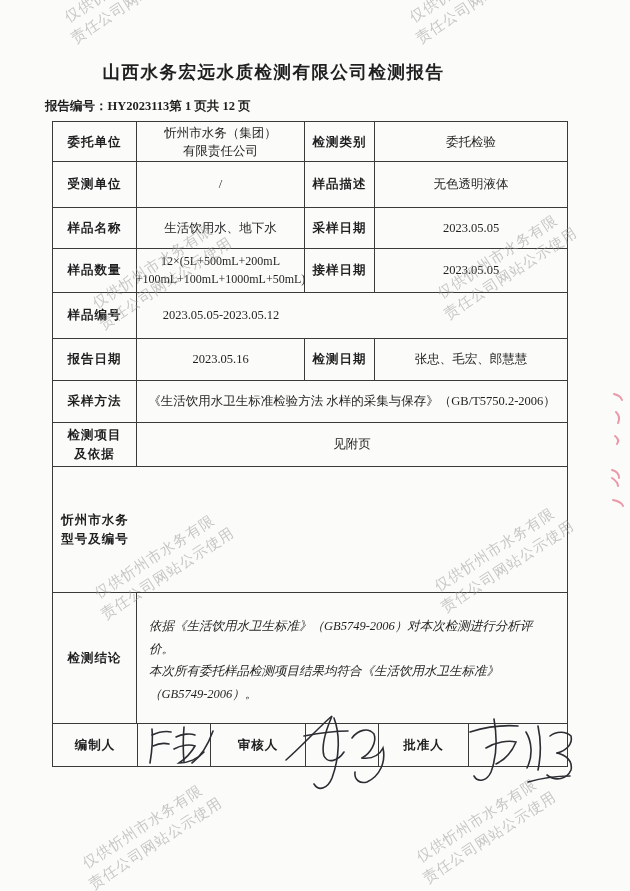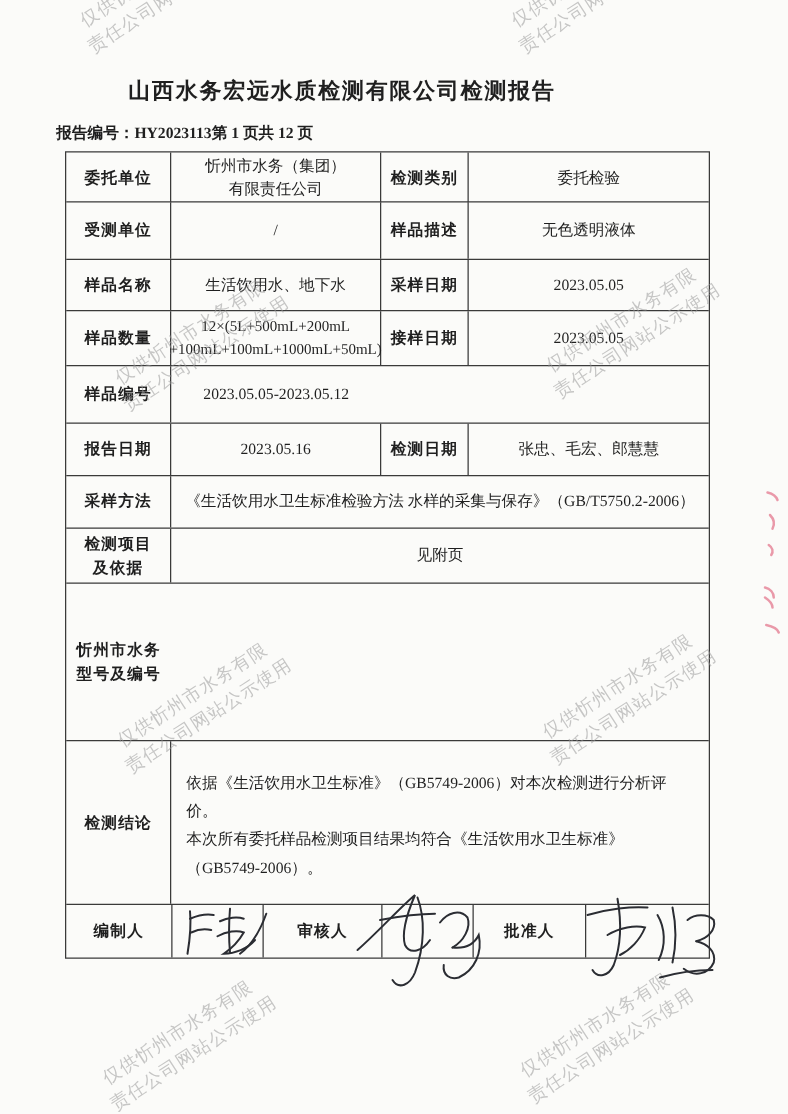--- a/index.html
+++ b/index.html
@@ -38,21 +38,21 @@
   .row.sig{grid-template-columns:85px 73px 95px 73px 90px 1fr;}
   .cell{
     display:flex;align-items:center;justify-content:center;text-align:center;
     border-right:1px solid #3a3a3a;box-sizing:border-box;
     font-size:12.5px;padding:2px 4px;white-space:pre-line;line-height:1.45;
   }
   .cell:last-child{border-right:none;}
   .lbl{font-weight:bold;letter-spacing:1px;}
   .left{justify-content:flex-start;text-align:left;}
   .instr{font-size:12px;line-height:1.62;padding:8px 10px;align-items:flex-start;padding-top:16px;}
-  .concl{font-size:12.5px;line-height:1.8;padding:10px 12px;align-items:flex-start;padding-top:22px;}
+  .concl{font-size:12.5px;line-height:1.8;padding:10px 12px;align-items:flex-start;padding-top:22px;font-style:italic;}
   .h40{height:40px}.h46{height:46px}.h41{height:41px}.h44{height:44px}
   .h42{height:42px}.h126{height:126px}.h131{height:131px}
   
   .sigsvg{position:absolute;z-index:6;pointer-events:none;}
   .sigsvg path{fill:none;stroke:#2b2d33;stroke-width:1.6;stroke-linecap:round;}
   .seal{position:absolute;z-index:4;pointer-events:none;opacity:.75;}
   .seal path{fill:none;stroke:#e4798f;stroke-width:2;stroke-linecap:round;}
 </style>
 </head>
 <body>

